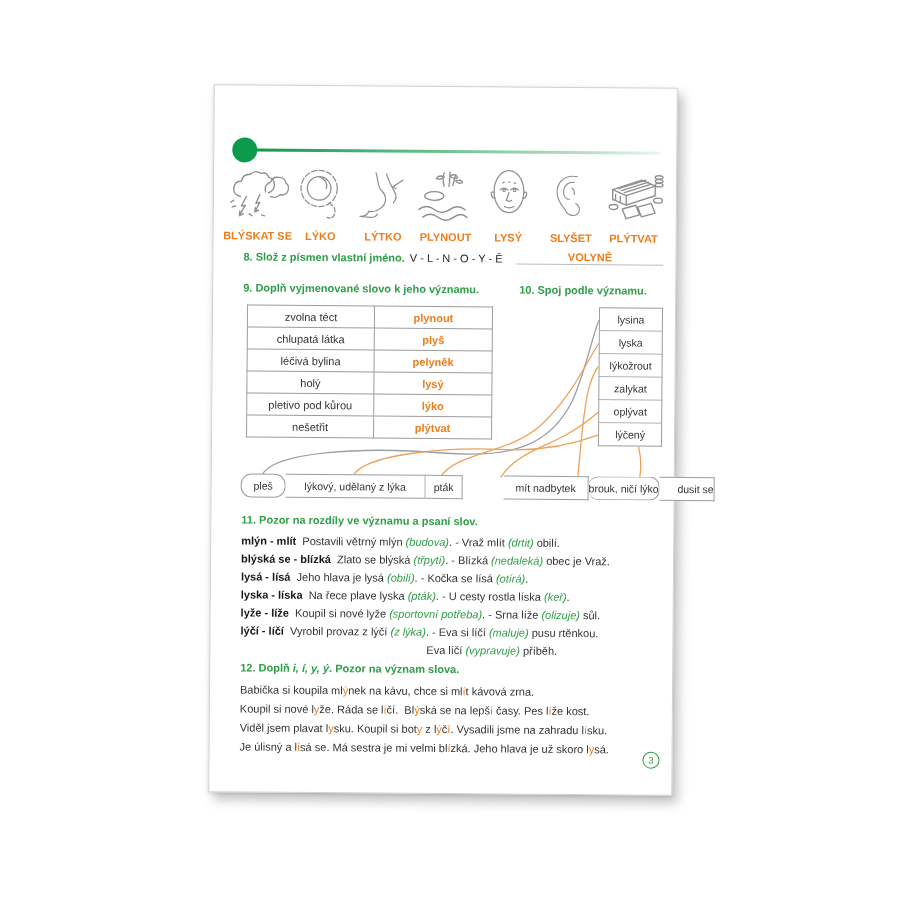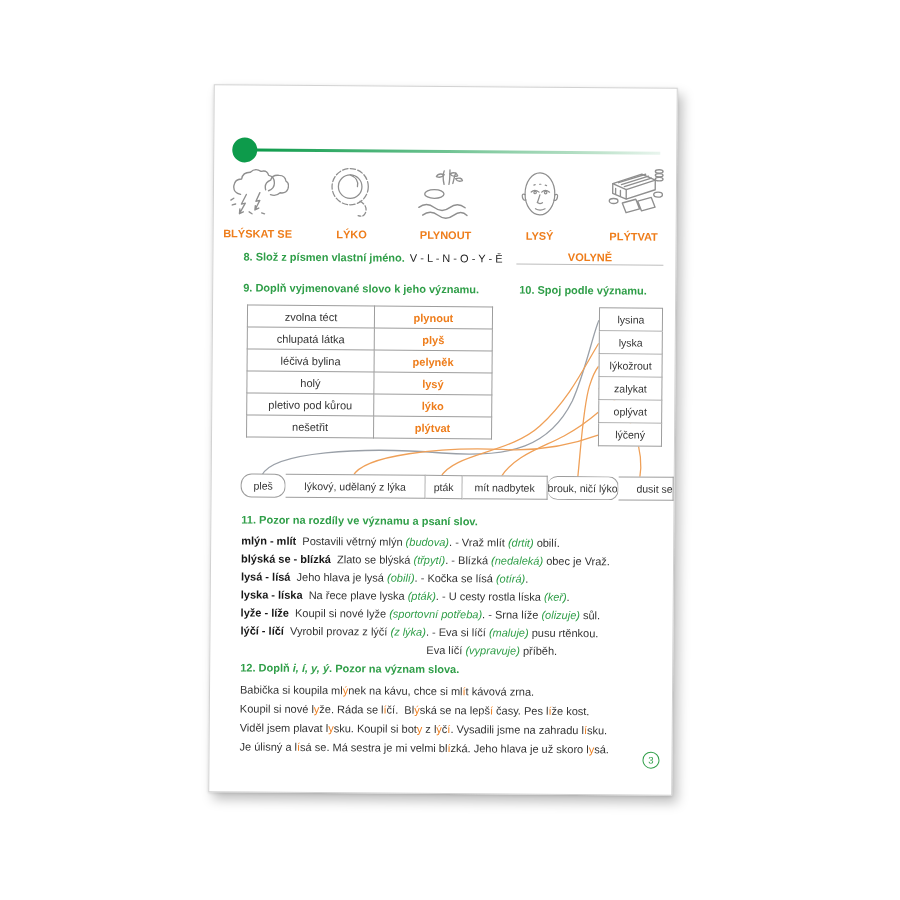--- a/index.html
+++ b/index.html
@@ -90,20 +90,31 @@
           <circle cx="30" cy="25" r="20" stroke-dasharray="6 2.5"></circle>
           <circle cx="30" cy="25" r="13"></circle>
           <path d="M30 12 q10 4 8 13"></path>
           <path d="M41 41 q9 5 6 13 q-2 5 -8 3" stroke-dasharray="5 2.5"></path>
         </svg>
       </span>
       <span class="pic-label">LÝKO</span>
     </div>
     <div class="pic">
       <span>
+        <svg width="56" height="56" viewBox="0 0 64 60">
+          <path d="M24 3 C27 12 25 18 31 24 C37 30 36 38 30 43 C26 46 20 48 16 47"></path>
+          <path d="M36 4 C38 12 42 18 45 24 C48 29 47 34 44 37"></path>
+          <path d="M16 47 Q14 53 6 53 L18 54 Q24 54 26 50"></path>
+          <path d="M55 11 L43 19 M47 16 L43 19 L47 21"></path>
+        </svg>
+      </span>
+      <span class="pic-label">LÝTKO</span>
+    </div>
+    <div class="pic">
+      <span>
         <svg width="62" height="56" viewBox="0 0 64 58">
           <path d="M30 4 C28 10 29 14 30 18 M36 3 C36 10 36 14 35 18 M42 6 C40 11 40 14 39 17"></path>
           <path d="M30 8 Q24 6 22 10 Q27 12 30 8 M36 7 Q42 4 44 9 Q39 11 36 7 M42 12 Q48 10 49 14 Q44 16 42 12"></path>
           <ellipse cx="20" cy="28" rx="10" ry="4.5"></ellipse>
           <path d="M4 42 q8 -6 16 0 q8 6 16 0 q8 -6 16 0"></path>
           <path d="M8 50 q8 -6 16 0 q8 6 16 0 q8 -6 14 0"></path>
         </svg>
       </span>
       <span class="pic-label">PLYNOUT</span>
     </div>
@@ -114,20 +125,30 @@
           <path d="M15 30 q-4 -2 -3 3 q1 4 4 3 M49 30 q4 -2 3 3 q-1 4 -4 3"></path>
           <path d="M22 27 q4 -4 9 0 M34 27 q4 -4 9 0"></path>
           <circle cx="26.5" cy="27.5" r="1.4"></circle>
           <circle cx="38.5" cy="27.5" r="1.4"></circle>
           <path d="M25 19 l1.5 -0.5 M31.5 18 l1.5 0 M38 19 l1.5 0.5"></path>
           <path d="M32 30 q-2 7 -3 9 q3 2 6 0"></path>
           <path d="M27 46 q5 3 11 0"></path>
         </svg>
       </span>
       <span class="pic-label">LYSÝ</span>
+    </div>
+    <div class="pic">
+      <span>
+        <svg width="52" height="58" viewBox="0 0 64 60">
+          <path d="M40 5 C24 2 14 12 15 26 C16 36 21 40 25 46 C29 54 39 55 42 48 C44 43 41 40 38 38"></path>
+          <path d="M36 12 C27 11 22 18 23 26 C24 31 27 33 30 33"></path>
+          <path d="M33 19 q4 3 3 8"></path>
+        </svg>
+      </span>
+      <span class="pic-label">SLYŠET</span>
     </div>
     <div class="pic">
       <span>
         <svg width="62" height="56" viewBox="0 0 64 58">
           <path d="M10 20 L40 10 L54 16 L24 26 Z"></path>
           <path d="M10 20 L10 30 L24 36 L24 26 M54 16 L54 26 L24 36"></path>
           <path d="M16 19 L44 10 M19 21 L47 12 M22 23 L50 14 M13 25 L13 31 M18 27 L18 33"></path>
           <ellipse cx="58" cy="7" rx="4" ry="1.8"></ellipse>
           <ellipse cx="58" cy="11" rx="4" ry="1.8"></ellipse>
           <ellipse cx="58" cy="15" rx="4" ry="1.8"></ellipse>
@@ -193,21 +214,21 @@
     <div class="cell">lýkožrout</div>
     <div class="cell">zalykat</div>
     <div class="cell">oplývat</div>
     <div class="cell">lýčený</div>
   </div>
 
   <div class="strip">
     <div class="cell" style="width:43px;border-radius:11px;">pleš</div>
     <div class="cell" style="width:139px;">lýkový, udělaný z lýka</div>
     <div class="cell" style="width:36px;">pták</div>
-    <div class="cell" style="width:84px;">mít nadbytek</div>
+    <div class="cell" style="width:84px;margin-left:41px;">mít nadbytek</div>
     <div class="cell" style="width:70px;border-radius:10px;">brouk, ničí lýko</div>
     <div class="cell" style="width:54px;text-align:right;">dusit se</div>
   </div>
 
   <div class="h-green" style="left:30px;top:428px;">11. Pozor na rozdíly ve významu a psaní slov.</div>
   <div class="textblock" style="top:446px;">
     <div class="tline"><span class="seg-b">mlýn - mlít</span><span class="seg-n">&nbsp;&nbsp;Postavili větrný mlýn </span><span class="seg-g">(budova)</span><span class="seg-n">. - Vraž mlít </span><span class="seg-g">(drtit)</span><span class="seg-n"> obilí.</span></div>
     <div class="tline"><span class="seg-b">blýská se - blízká</span><span class="seg-n">&nbsp;&nbsp;Zlato se blýská </span><span class="seg-g">(třpytí)</span><span class="seg-n">. - Blízká </span><span class="seg-g">(nedaleká)</span><span class="seg-n"> obec je Vraž.</span></div>
     <div class="tline"><span class="seg-b">lysá - lísá</span><span class="seg-n">&nbsp;&nbsp;Jeho hlava je lysá </span><span class="seg-g">(obilí)</span><span class="seg-n">. - Kočka se lísá </span><span class="seg-g">(otírá)</span><span class="seg-n">.</span></div>
     <div class="tline"><span class="seg-b">lyska - líska</span><span class="seg-n">&nbsp;&nbsp;Na řece plave lyska </span><span class="seg-g">(pták)</span><span class="seg-n">. - U cesty rostla líska </span><span class="seg-g">(keř)</span><span class="seg-n">.</span></div>

